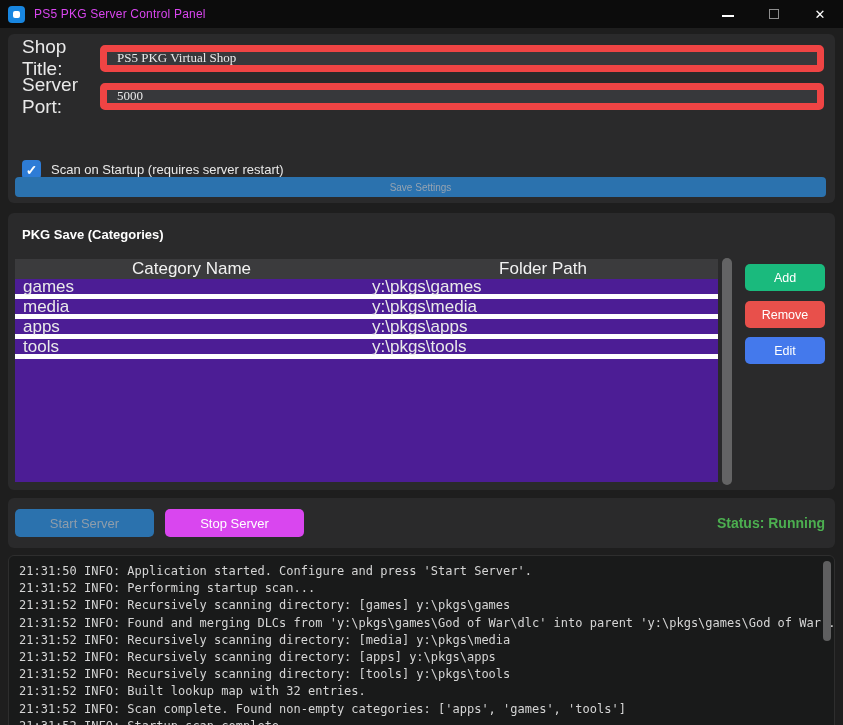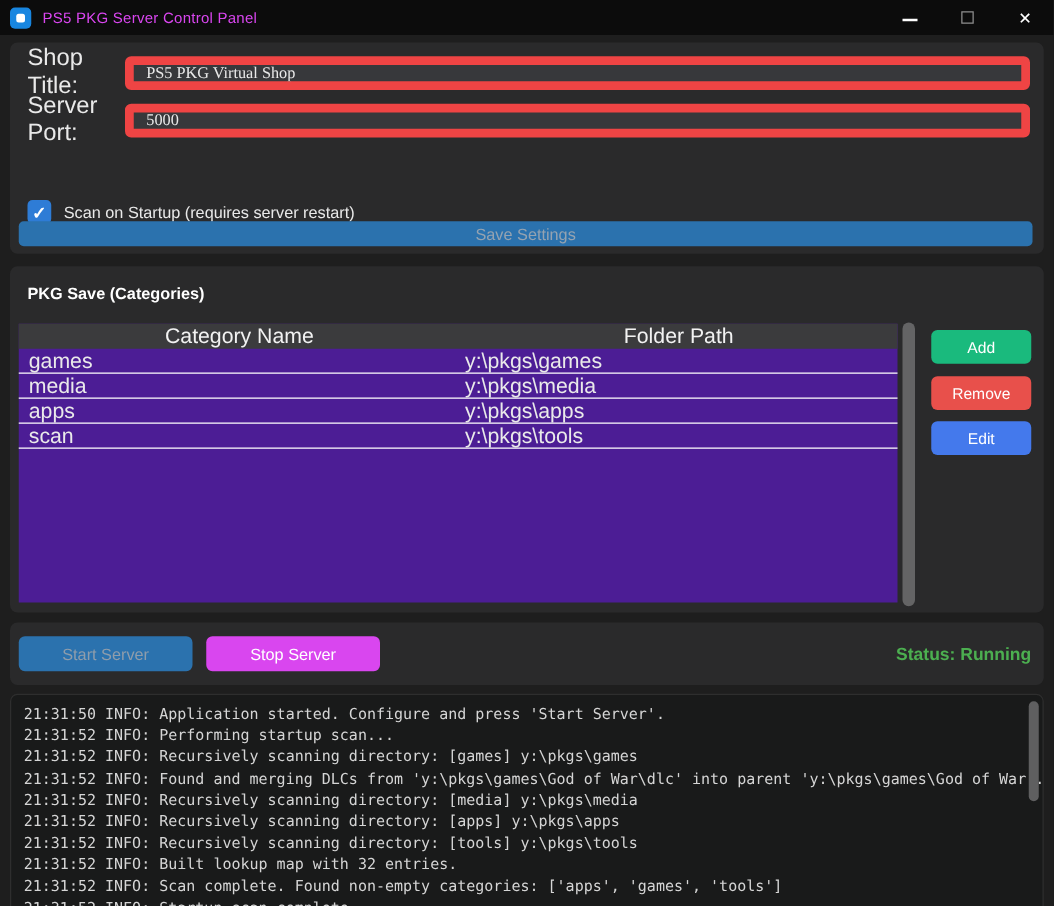--- a/index.html
+++ b/index.html
@@ -35,31 +35,31 @@
   .field-row.row2 { top:48px; }
   .field-label { width:85px; color:#e9e9e9; font-size:19px; padding-left:7px; }
   .text-input { flex:1; height:27px; background:#37383b; border:7px solid #ef4444; border-radius:5px;
                 color:#e9e9e9; font-size:13px; padding:0 10px; outline:none;
                 font-family:Liberation Serif, serif; }
   .check-row { position:absolute; left:14px; top:126px; display:flex; align-items:center; }
   .checkbox { width:19px; height:19px; background:#2e7cd6; border-radius:4px; color:#ffffff;
               font-size:14px; font-weight:bold; display:flex; align-items:center; justify-content:center; }
   .check-label { color:#e9e9e9; font-size:13px; margin-left:10px; }
   .save-btn { position:absolute; left:7px; right:9px; top:143px; height:20px; background:#2b72ae;
-              border:none; border-radius:4px; color:#95a3b1; font-size:13px;
+              border:none; border-radius:4px; color:#95a3b1; font-size:10px;
               font-family:"Liberation Sans", sans-serif; }
 
   
   .section-heading { position:absolute; left:14px; top:14px; color:#ffffff; font-size:13px; font-weight:bold; }
   .pkg-table { position:absolute; left:7px; top:46px; width:703px; height:223px; background:#4c1d95;
                font-size:17px; }
   .thead { display:flex; height:20px; background:#3b3b3d; color:#f2f2f2; }
   .th { display:flex; align-items:center; justify-content:center; }
   .th-cat { width:353px; } .th-path { flex:1; }
-  .trow { display:flex; height:20px; border-bottom:1px solid #ffffff; color:#eaeaea; align-items:center; }
+  .trow { display:flex; height:20px; border-bottom:5px solid #ffffff; color:#eaeaea; align-items:center; }
   .cell-cat { width:353px; padding-left:8px; }
   .cell-path { flex:1; padding-left:4px; }
   .table-scrollbar { position:absolute; left:714px; top:45px; width:10px; height:227px; }
   .table-scroll-thumb { width:10px; height:227px; background:#646465; border-radius:5px; }
   .side-btn { position:absolute; left:737px; width:80px; height:27px; border:none; border-radius:5px;
               color:#ffffff; font-size:12.5px; font-family:"Liberation Sans", sans-serif; }
   .btn-add    { top:51px;  background:#1aba7d; }
   .btn-remove { top:88px;  background:#e8504b; }
   .btn-edit   { top:124px; background:#4479ec; }
 
@@ -132,21 +132,21 @@
           </div>
           <div class="trow">
             <span class="cell-cat">media</span>
             <span class="cell-path">y:\pkgs\media</span>
           </div>
           <div class="trow">
             <span class="cell-cat">apps</span>
             <span class="cell-path">y:\pkgs\apps</span>
           </div>
           <div class="trow">
-            <span class="cell-cat">scan</span>
+            <span class="cell-cat">tools</span>
             <span class="cell-path">y:\pkgs\tools</span>
           </div>
         </div>
     </div>
     <div class="table-scrollbar">
       <div class="table-scroll-thumb"></div>
     </div>
     <button class="side-btn btn-add">Add</button>
     <button class="side-btn btn-remove">Remove</button>
     <button class="side-btn btn-edit">Edit</button>

